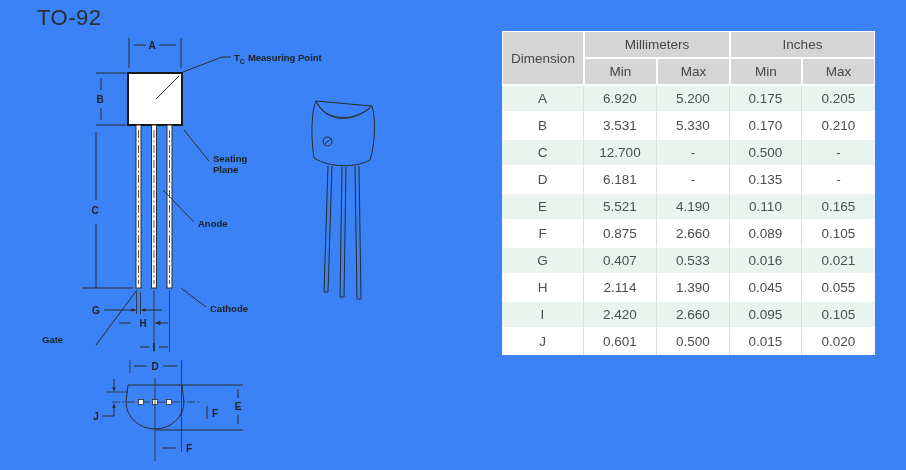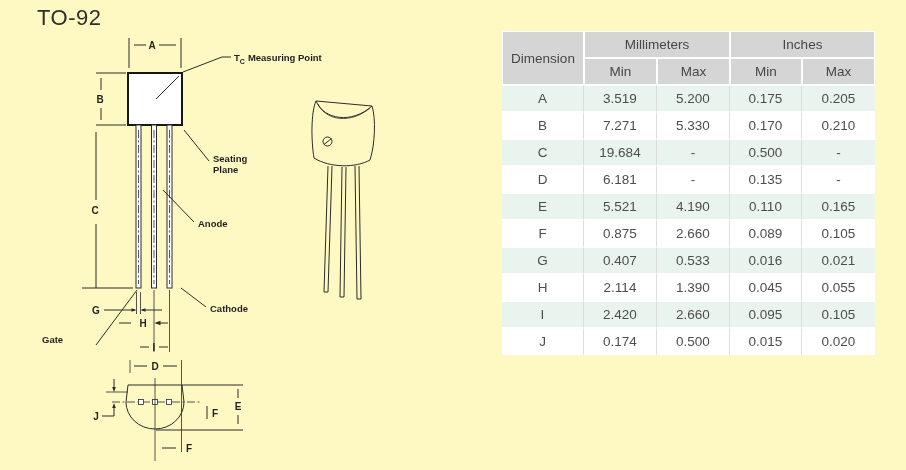--- a/index.html
+++ b/index.html
@@ -1,17 +1,17 @@
 <!DOCTYPE html>
 <html><head>
 <meta charset="utf-8">
 <style>
   html,body{margin:0;padding:0;background:#ffffff;}
   .screen{
-    position:relative;width:906px;height:470px;background:#fef9c3;overflow:hidden;
+    position:relative;width:906px;height:470px;background:#3b82f6;overflow:hidden;
     font-family:"Liberation Sans",sans-serif;
   }
   .page-title{
     position:absolute;left:37px;top:5px;
     font-size:22px;font-weight:400;color:#2e2e2e;letter-spacing:0.5px;
   }
   svg.drawing{position:absolute;left:0;top:0;}
   svg.drawing line,svg.drawing path,svg.drawing rect,svg.drawing polyline,svg.drawing circle{
     stroke:#2b2b2b;fill:none;stroke-width:1;
   }
@@ -232,35 +232,35 @@
       <tr>
         <th>Min</th>
         <th>Max</th>
         <th>Min</th>
         <th>Max</th>
       </tr>
     </thead>
     <tbody>
       <tr class="mint">
         <td>A</td>
-        <td>3.519</td>
+        <td>6.920</td>
         <td>5.200</td>
         <td>0.175</td>
         <td>0.205</td>
       </tr>
       <tr class="plain">
         <td>B</td>
-        <td>7.271</td>
+        <td>3.531</td>
         <td>5.330</td>
         <td>0.170</td>
         <td>0.210</td>
       </tr>
       <tr class="mint">
         <td>C</td>
-        <td>19.684</td>
+        <td>12.700</td>
         <td>-</td>
         <td>0.500</td>
         <td>-</td>
       </tr>
       <tr class="plain">
         <td>D</td>
         <td>6.181</td>
         <td>-</td>
         <td>0.135</td>
         <td>-</td>
@@ -295,21 +295,21 @@
       </tr>
       <tr class="mint">
         <td>I</td>
         <td>2.420</td>
         <td>2.660</td>
         <td>0.095</td>
         <td>0.105</td>
       </tr>
       <tr class="plain">
         <td>J</td>
-        <td>0.174</td>
+        <td>0.601</td>
         <td>0.500</td>
         <td>0.015</td>
         <td>0.020</td>
       </tr>
     </tbody>
   </table>
 
 </div>
 
 </body></html>

